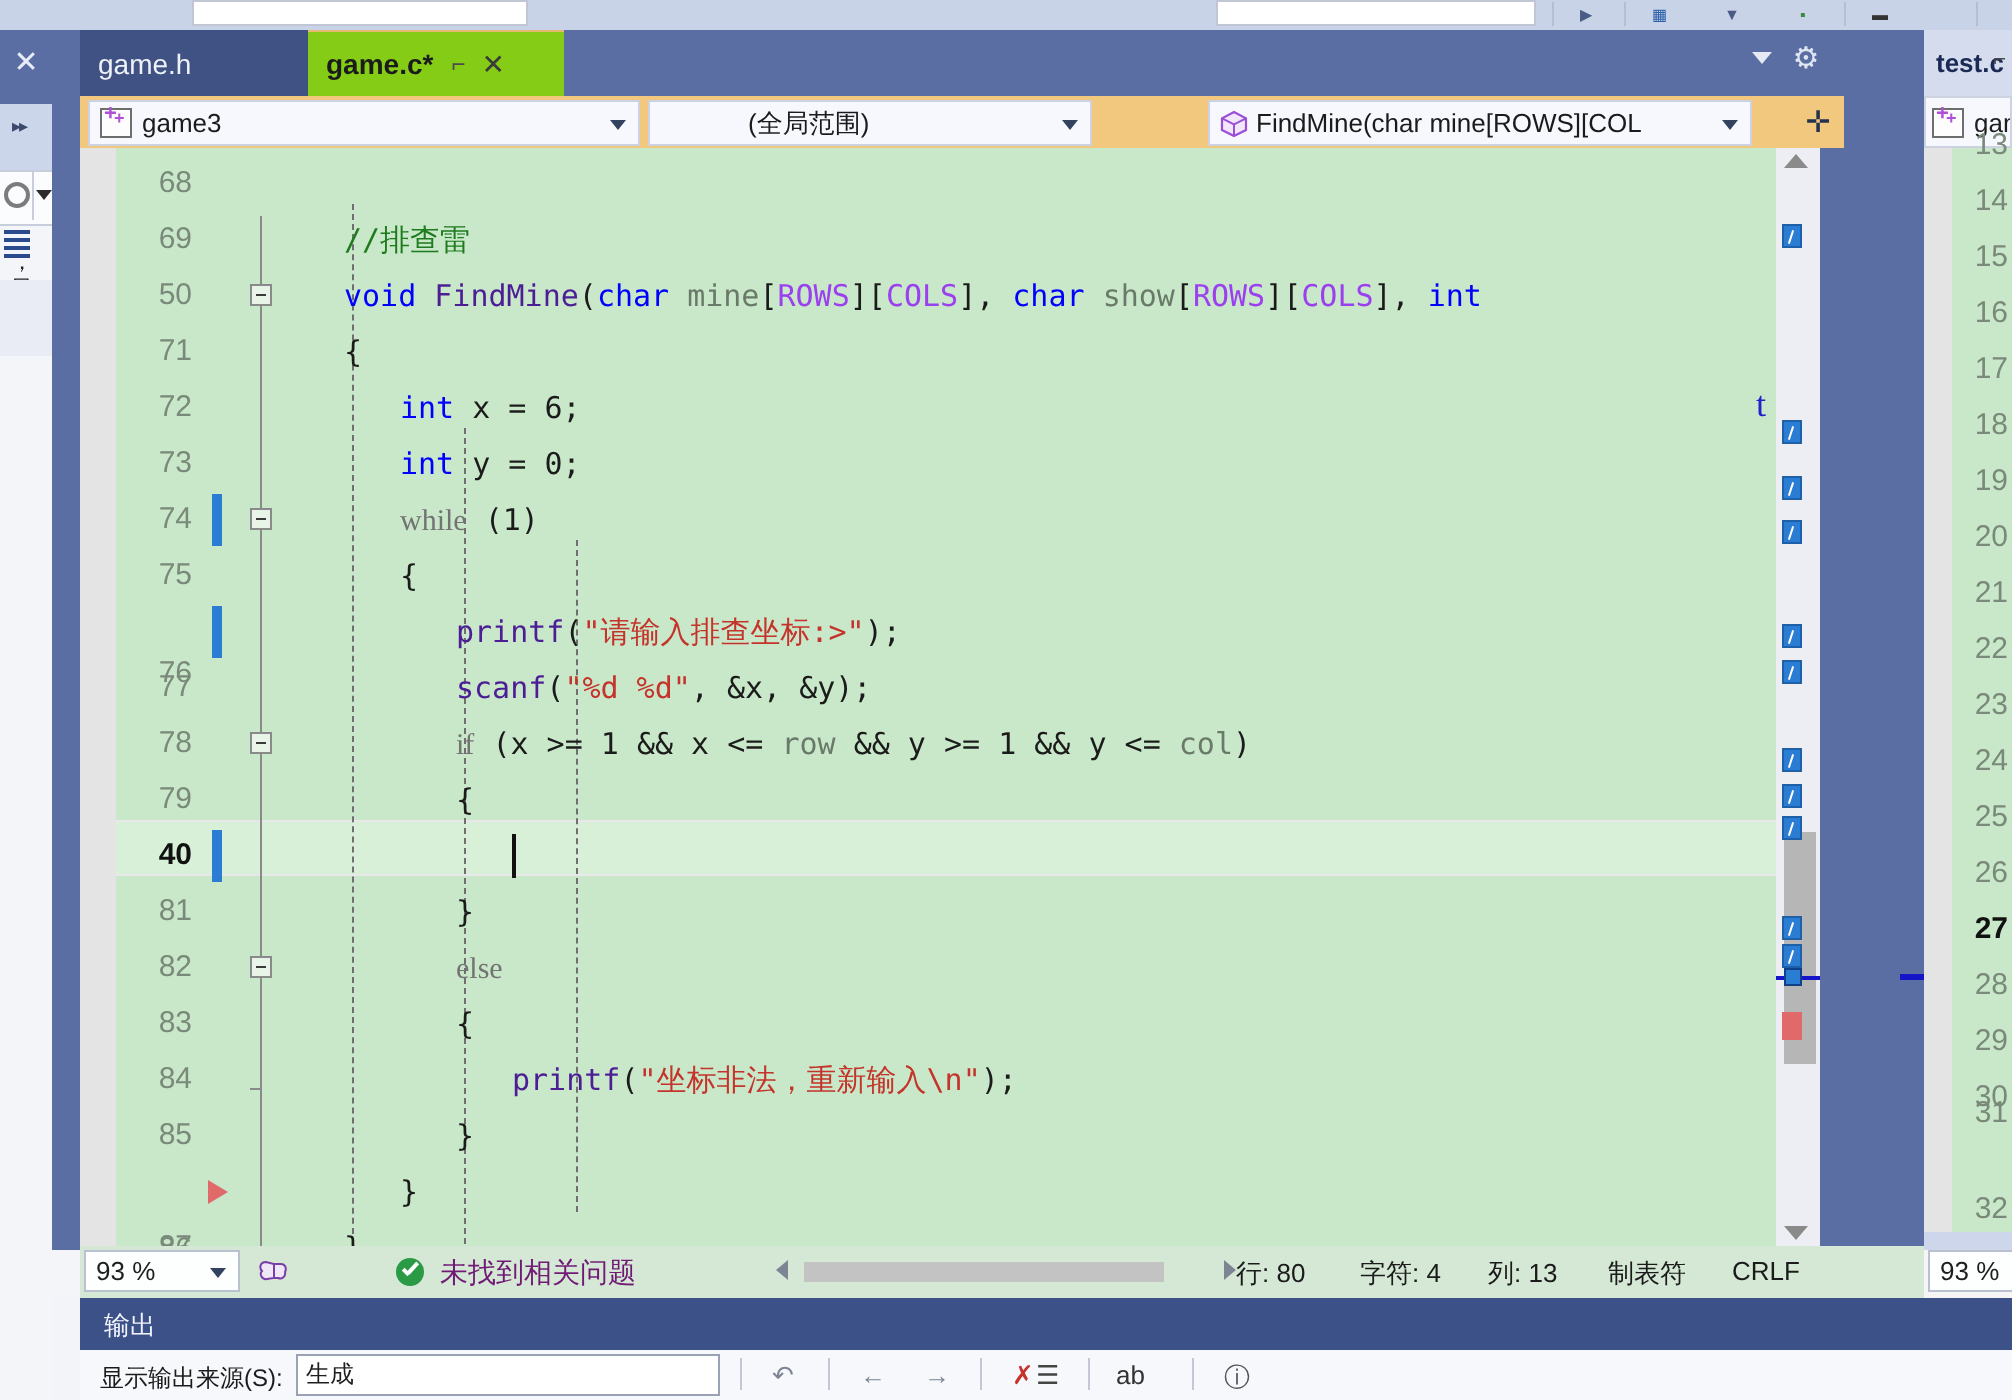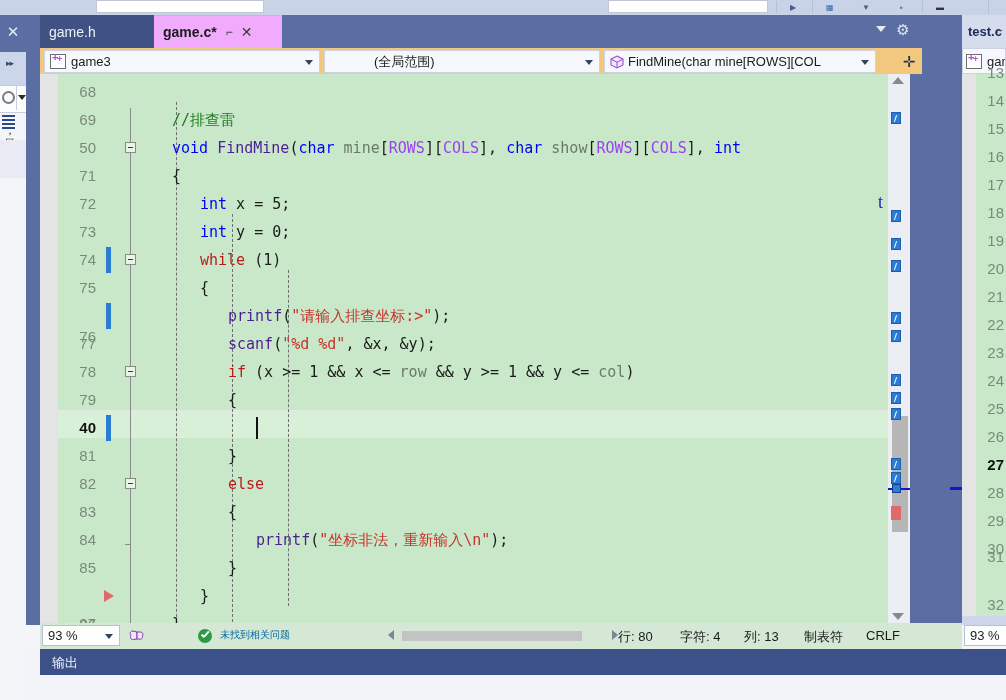--- a/index.html
+++ b/index.html
@@ -37,21 +37,21 @@
   .mid-band{position:absolute;left:26px;top:15px;width:14px;height:610px;background:#5b6ea3;}
   .mid-band-low{position:absolute;left:26px;top:625px;width:14px;height:75px;background:#f4f5f9;}
 
   
   .doc-well{position:absolute;left:40px;top:15px;width:922px;height:610px;background:#5b6ea3;}
 
   
   .tabrow{position:absolute;left:40px;top:15px;width:882px;height:33px;}
   .tab{position:absolute;top:0;height:33px;box-sizing:border-box;display:flex;align-items:center;padding:0 9px;white-space:nowrap;}
   .tab-inactive{background:#3f5283;color:#eef1f8;font-size:14px;}
-  .tab-active{background:#f0abfc;color:#1b1b1b;font-size:14px;font-weight:bold;border-top:1px solid #e3ba70;}
+  .tab-active{background:#84cc16;color:#1b1b1b;font-size:14px;font-weight:bold;border-top:1px solid #e3ba70;}
   .tab-active .tab-pin{margin-left:9px;font-size:12px;color:#4a4a4a;font-weight:normal;}
   .tab-active .tab-x{margin-left:8px;font-size:14px;color:#3a3a3a;font-weight:normal;}
   .tabbar-caret{position:absolute;right:36px;top:11px;width:0;height:0;border-left:5px solid transparent;border-right:5px solid transparent;border-top:6px solid #e6eaf4;}
   .tabbar-gear{position:absolute;right:10px;top:6px;width:18px;height:18px;color:#dfe5f2;font-size:15px;line-height:18px;text-align:center;}
 
   
   .navbar{position:absolute;left:40px;top:48px;width:882px;height:26px;background:#f2c87f;}
   .nav-combo{position:absolute;top:2px;height:23px;background:#f6f8fd;border:1px solid #ccd2e0;box-sizing:border-box;
              display:flex;align-items:center;padding-left:5px;font-size:13px;color:#1b1b1b;white-space:nowrap;overflow:hidden;}
   .nav-combo .nc-caret{position:absolute;right:6px;top:9px;width:0;height:0;border-left:4px solid transparent;border-right:4px solid transparent;border-top:5px solid #33435f;}
@@ -70,21 +70,21 @@
   .ed-code{position:absolute;left:104px;top:0;right:0;height:549px;}
 
   .ln{position:absolute;right:6px;font-size:15px;color:#7a8a7a;font-family:"Liberation Sans",sans-serif;line-height:28px;height:28px;}
   .ln.cur{color:#111;font-weight:bold;}
 
   .cline{position:absolute;left:0;height:28px;line-height:28px;white-space:pre;
          font-family:"DejaVu Sans Mono","Liberation Mono",monospace;font-size:15px;color:#1b1b1b;}
   .hl-row{position:absolute;left:18px;width:830px;height:28px;background:#d8f0d8;border-top:1px solid #e8e8e8;border-bottom:1px solid #e8e8e8;box-sizing:border-box;}
 
   .kw{color:#0000ff;}
-  .kw2{color:#b91c1c;}
+  .kw2{color:#737373;font-family:Liberation Serif, serif;}
   .macro{color:#9b3ff0;}
   .str{color:#c4342b;}
   .cmt{color:#1e7b1e;}
   .fn{color:#4c1d95;}
   .id{color:#1b1b1b;}
   .gry{color:#6a7a6a;}
   .esc{color:#c4342b;}
 
   
   .iguide{position:absolute;width:0;border-left:1px dashed #6f6f6f;}
@@ -121,21 +121,21 @@
 
   
   .statusbar{position:absolute;left:40px;top:623px;width:922px;height:26px;background:#d5e8d5;}
   .sb-zoom{position:absolute;left:2px;top:2px;width:78px;height:21px;background:#fdfefe;border:1px solid #b9c0d0;box-sizing:border-box;
            display:flex;align-items:center;padding-left:5px;font-size:13px;}
   .sb-zoom .zc{position:absolute;right:6px;top:8px;width:0;height:0;border-left:4px solid transparent;border-right:4px solid transparent;border-top:5px solid #33435f;}
   .sb-brain{position:absolute;left:88px;top:4px;width:18px;height:18px;}
   .sb-ok{position:absolute;left:158px;top:6px;width:14px;height:14px;border-radius:50%;background:#2a9a45;}
   .sb-ok::after{content:"";position:absolute;left:3px;top:6px;width:4px;height:2px;background:#fff;transform:rotate(45deg);}
   .sb-ok::before{content:"";position:absolute;left:5px;top:4px;width:7px;height:2px;background:#fff;transform:rotate(-48deg);}
-  .sb-msg{position:absolute;left:180px;top:5px;font-size:10px;color:#0369a1;}
+  .sb-msg{position:absolute;left:180px;top:5px;font-size:14px;color:#701a75;}
   .sb-hleft{position:absolute;left:348px;top:7px;width:0;height:0;border-top:5px solid transparent;border-bottom:5px solid transparent;border-right:6px solid #7d8594;}
   .sb-htrack{position:absolute;left:362px;top:8px;width:180px;height:10px;background:#c3c3c3;}
   .sb-hright{position:absolute;left:572px;top:7px;width:0;height:0;border-top:5px solid transparent;border-bottom:5px solid transparent;border-left:6px solid #7d8594;}
   .sb-item{position:absolute;top:5px;font-size:13px;color:#1b1b1b;white-space:nowrap;}
   .sb-zoom2{position:absolute;left:924px;top:2px;width:78px;height:21px;background:#fdfefe;border:1px solid #b9c0d0;box-sizing:border-box;display:flex;align-items:center;padding-left:5px;font-size:13px;}
 
   
   .outpanel{position:absolute;left:26px;top:649px;width:980px;height:51px;background:#f2f4f9;}
   .out-header{position:absolute;left:14px;top:0;width:966px;height:26px;background:#3d5189;}
   .out-title{position:absolute;left:12px;top:5px;font-size:13px;color:#f0f3fa;}
@@ -199,21 +199,21 @@
     <div class="tabbar-caret"></div>
     <div class="tabbar-gear">⚙</div>
   </div>
 
   <div class="navbar">
     <div class="nav-combo" style="left:4px;width:276px;">
       <span class="proj-icon"></span>
       <span>game3</span>
       <span class="nc-caret"></span>
     </div>
-    <div class="nav-combo" style="left:284px;width:276px;">
+    <div class="nav-combo" style="left:284px;width:222px;">
       <span style="margin-left:44px;">(全局范围)</span>
       <span class="nc-caret"></span>
     </div>
     <div class="nav-combo" style="left:564px;width:272px;">
       <span class="cube-icon">
         <svg width="14" height="14" viewBox="0 0 14 14">
           <polygon points="7,1 13,4.2 13,10 7,13 1,10 1,4.2" fill="#f2e6fb" stroke="#9b4fd8" stroke-width="1.1"></polygon>
           <polyline points="1,4.2 7,7.2 13,4.2" fill="none" stroke="#9b4fd8" stroke-width="1"></polyline>
           <line x1="7" y1="7.2" x2="7" y2="13" stroke="#9b4fd8" stroke-width="1"></line>
         </svg>
@@ -270,21 +270,21 @@
       </div>
 
     <div class="ed-code" id="codewrap">
       <div class="iguide" style="left:32px;top:28px;height:530px;"></div>
       <div class="iguide" style="left:88px;top:140px;height:418px;"></div>
       <div class="iguide" style="left:144px;top:196px;height:336px;"></div>
     <div class="cline" style="top: 4px; left: 0px;"></div>
         <div class="cline" style="top: 32px; left: 28px;"><span class="cmt">//排查雷</span></div>
         <div class="cline" style="top: 60px; left: 28px;"><span class="kw">void</span><span class="id"> </span><span class="fn">FindMine</span><span class="id">(</span><span class="kw">char</span><span class="id"> </span><span class="gry">mine</span><span class="id">[</span><span class="macro">ROWS</span><span class="id">][</span><span class="macro">COLS</span><span class="id">], </span><span class="kw">char</span><span class="id"> </span><span class="gry">show</span><span class="id">[</span><span class="macro">ROWS</span><span class="id">][</span><span class="macro">COLS</span><span class="id">], </span><span class="kw">int</span></div>
         <div class="cline" style="top: 88px; left: 28px;"><span class="id">{</span></div>
-        <div class="cline" style="top: 116px; left: 56px;"><span class="kw">int</span><span class="id"> x = 5;</span></div>
+        <div class="cline" style="top: 116px; left: 56px;"><span class="kw">int</span><span class="id"> x = 6;</span></div>
         <div class="cline" style="top: 144px; left: 56px;"><span class="kw">int</span><span class="id"> y = 0;</span></div>
         <div class="cline" style="top: 172px; left: 56px;"><span class="kw2">while</span><span class="id"> (1)</span></div>
         <div class="cline" style="top: 200px; left: 56px;"><span class="id">{</span></div>
         <div class="cline" style="top: 228px; left: 84px;"><span class="fn">printf</span><span class="id">(</span><span class="str">"请输入排查坐标:&gt;"</span><span class="id">);</span></div>
         <div class="cline" style="top: 256px; left: 84px;"><span class="fn">scanf</span><span class="id">(</span><span class="str">"%d %d"</span><span class="id">, &amp;x, &amp;y);</span></div>
         <div class="cline" style="top: 284px; left: 84px;"><span class="kw2">if</span><span class="id"> (x &gt;= 1 &amp;&amp; x &lt;= </span><span class="gry">row</span><span class="id"> &amp;&amp; y &gt;= 1 &amp;&amp; y &lt;= </span><span class="gry">col</span><span class="id">)</span></div>
         <div class="cline" style="top: 312px; left: 84px;"><span class="id">{</span></div>
         <div class="cline" style="top: 340px; left: 112px;"></div>
         <div class="cline" style="top: 368px; left: 84px;"><span class="id">}</span></div>
         <div class="cline" style="top: 396px; left: 84px;"><span class="kw2">else</span></div>
@@ -379,15 +379,31 @@
       <span>93 %</span>
       <span class="zc"></span>
     </div>
   </div>
 
   <div class="outpanel">
     <div class="out-left"></div>
     <div class="out-header">
       <div class="out-title">输出</div>
     </div>
+    <div class="out-body">
+      <div class="out-lbl">显示输出来源(S):</div>
+      <div class="out-combo">生成</div>
+      <div class="out-sep" style="left:330px;"></div>
+      <div class="out-ico" style="left:346px;">↶</div>
+      <div class="out-sep" style="left:374px;"></div>
+      <div class="out-ico" style="left:390px;">←</div>
+      <div class="out-ico" style="left:422px;">→</div>
+      <div class="out-sep" style="left:450px;"></div>
+      <div class="out-ico" style="left:466px;color:#c4342b;">✗</div>
+      <div class="out-ico" style="left:478px;color:#444;">☰</div>
+      <div class="out-sep" style="left:504px;"></div>
+      <div class="out-ico" style="left:518px;color:#333;">ab</div>
+      <div class="out-sep" style="left:556px;"></div>
+      <div class="out-ico" style="left:572px;color:#555;">ⓘ</div>
+    </div>
   </div>
 
 </div>
 
 </body></html>

